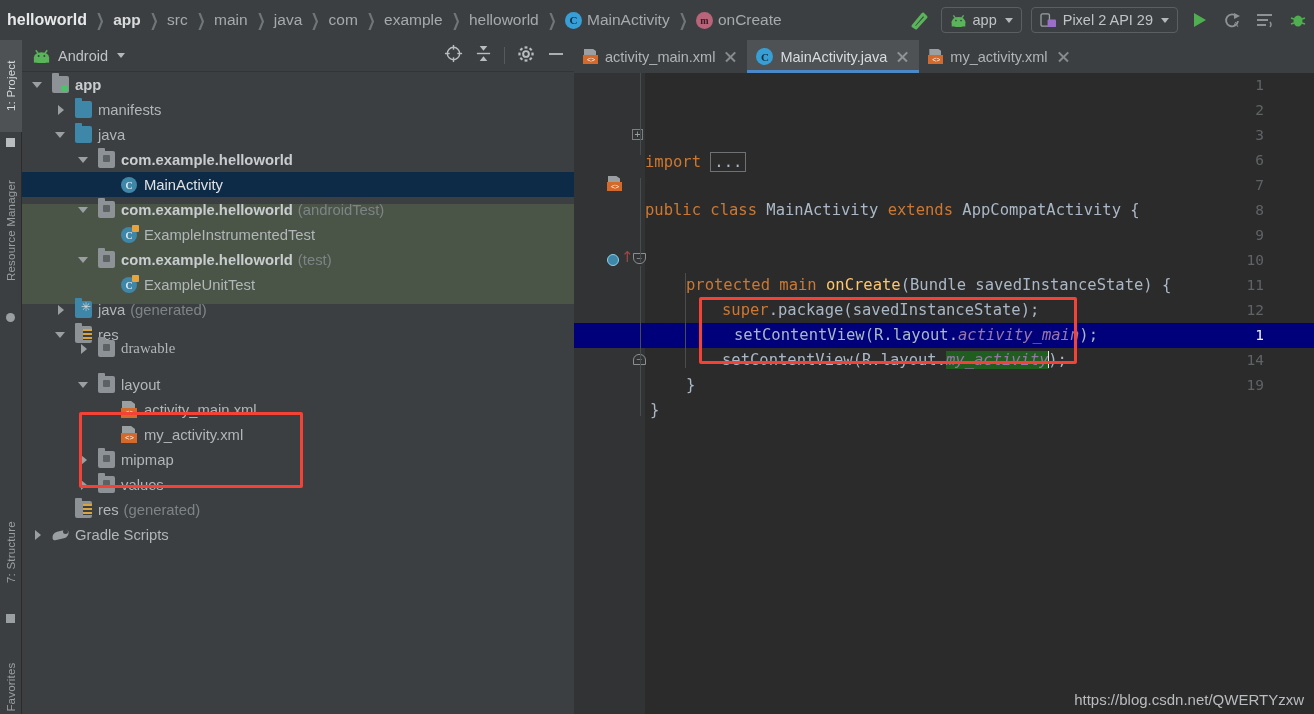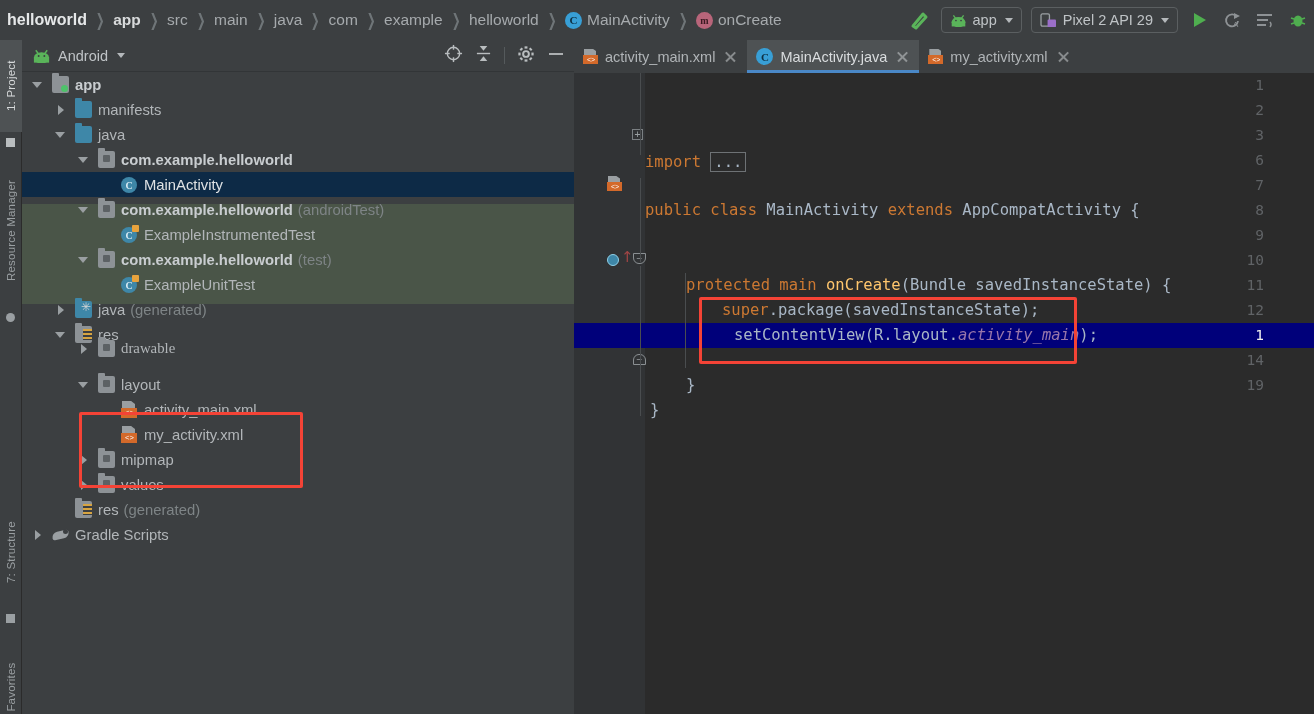--- a/index.html
+++ b/index.html
@@ -719,24 +719,28 @@
       <div class="codeline" style="top:125px;"></div>
       <div class="codeline" style="top:175px;">
         <span class="codetext" style="left:112px;"><span class="k">protected</span> <span class="k">main</span> <span class="fn">onCreate</span><span class="s">(Bundle savedInstanceState) {</span></span>
       </div>
       <div class="codeline" style="top:200px;">
         <span class="codetext" style="left:148px;"><span class="k">super</span><span class="s">.package(savedInstanceState);</span></span>
       </div>
       <div class="codeline" style="top:225px;">
         <span class="codetext" style="left:160px;text-align:right;"><span class="s">setContentView(R.layout.</span><span class="fd">activity_main</span><span class="s">);</span></span>
       </div>
+      <div class="codeline" style="top:250px;">
+        <span class="codetext" style="left:148px;"><span class="s">setContentView(R.layout.</span><span class="fd sel-green">my_activity</span><span class="caret-bar"></span><span class="s">);</span></span>
+      </div>
       <div class="codeline" style="top:275px;">
         <span class="codetext" style="left:112px;"><span class="s">}</span></span>
       </div>
       <div class="codeline" style="top:300px;">
         <span class="codetext" style="left:76px;"><span class="s">}</span></span>
       </div>
 
       <div class="redbox" style="left:125px; top:224px; width:378px; height:67px;"></div>
 
+      <div class="watermark">https://blog.csdn.net/QWERTYzxw</div>
     </div>
   </div>
 </div>
 
 </body></html>

